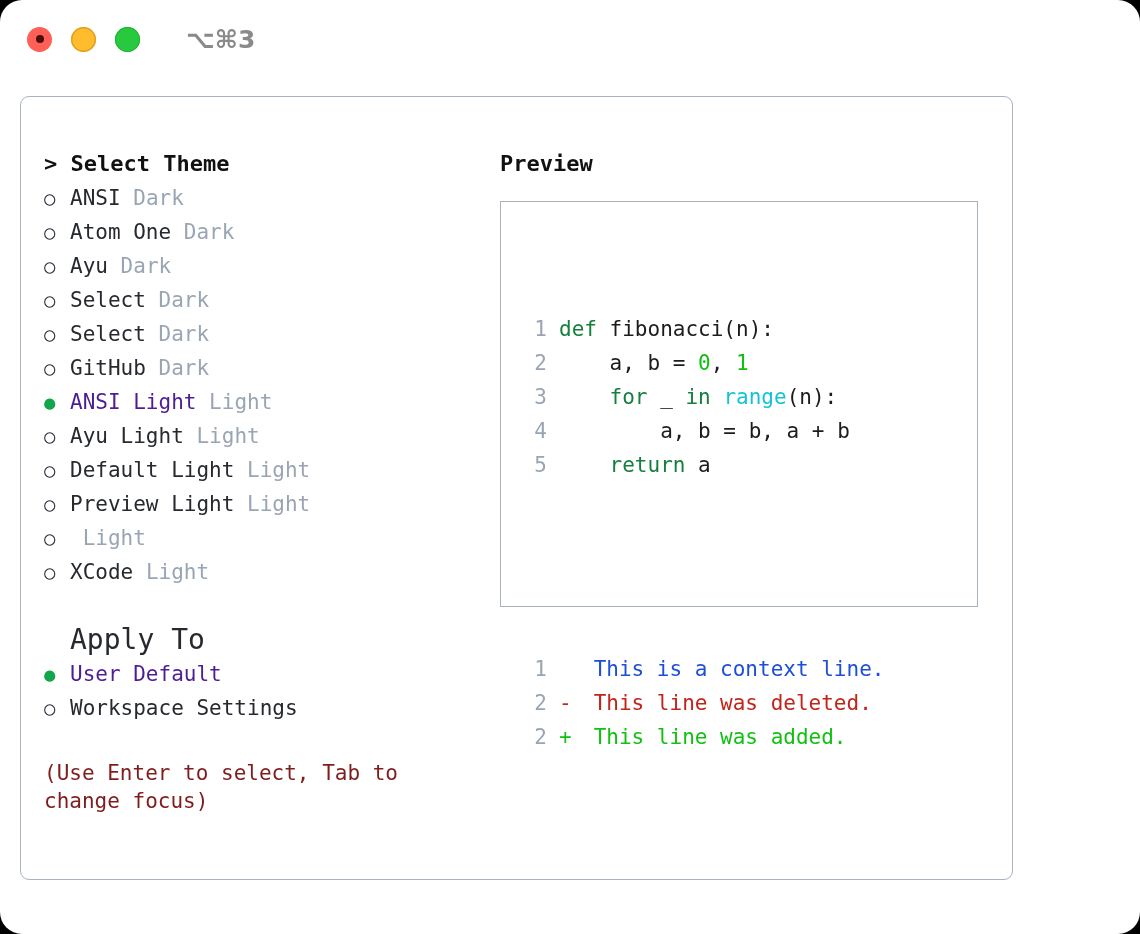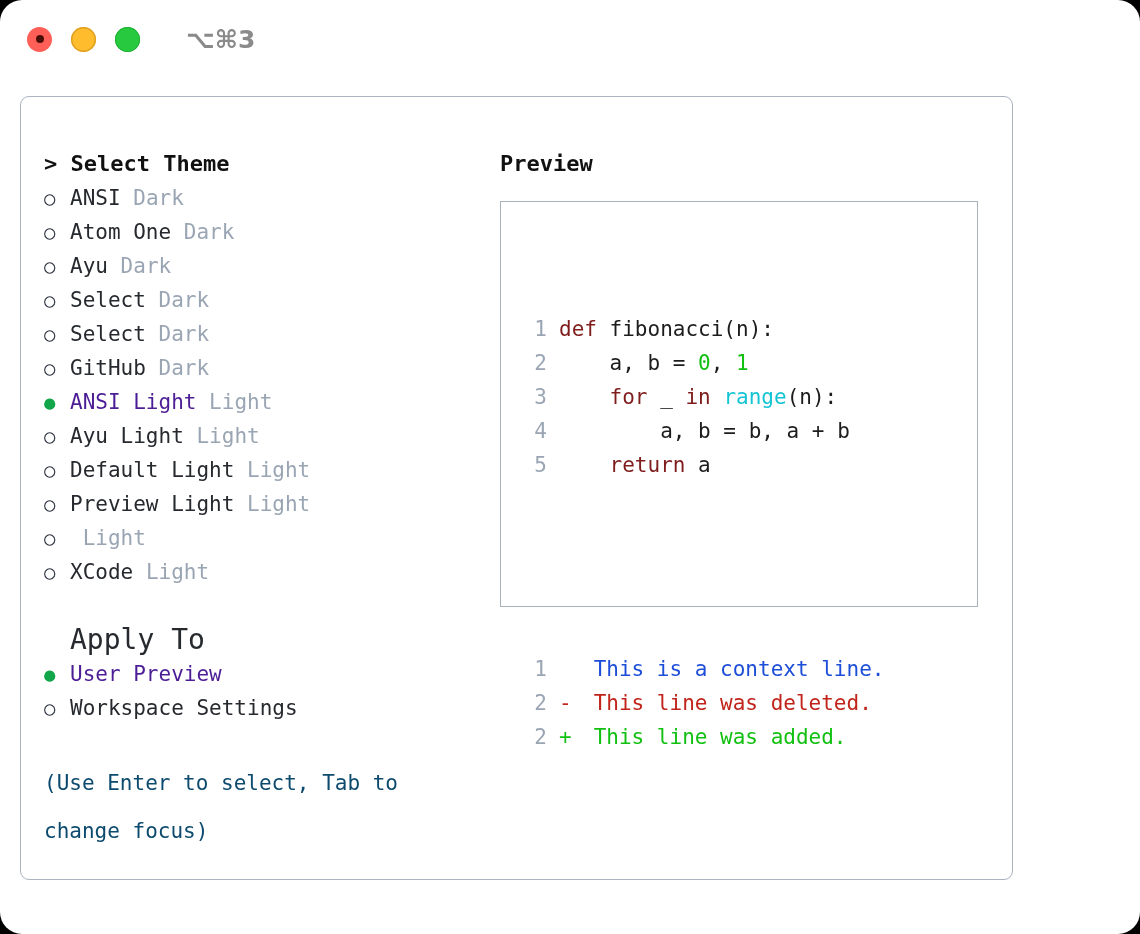--- a/index.html
+++ b/index.html
@@ -133,22 +133,22 @@
     padding-left: 26px;
     font-size: 28px;
     color: #26292e;
     line-height: 34px;
     white-space: pre;
   }
 
   .hint {
     margin-top: 34px;
     font-size: 21px;
-    color: #0c4a6e;
-    line-height: 48px;
+    color: #7f1d1d;
+    line-height: 28px;
     width: 400px;
   }
 
   
   .preview-box {
     position: absolute;
     left: 479px;
     top: 104px;
     width: 478px;
     height: 406px;
@@ -167,21 +167,21 @@
   .code-line { display: flex; white-space: pre; }
   .lineno {
     width: 30px;
     flex: none;
     text-align: right;
     color: #9aa5b4;
     margin-right: 12px;
   }
   .blank-line { height: 34px; }
 
-  .k-keyword { color: #7f1d1d; text-align: center; }
+  .k-keyword { color: #15803d; text-align: center; }
   .k-builtin { color: #14c4d4; }
   .k-number  { color: #12c012; }
   .k-plain   { color: #1c1c1c; }
 
   .diff-mark { width: 22px; flex: none; }
   .d-context { color: #1d4ed8; }
   .d-del     { color: #c0241a; }
   .d-add     { color: #12c012; }
 </style>
 </head>
@@ -213,21 +213,21 @@
             <div class="opt-row selected"><span class="marker sel">●</span><span class="opt-name">ANSI Light</span><span class="opt-suffix"> </span><span class="opt-suffix">Light</span></div>
             <div class="opt-row"><span class="marker">○</span><span class="opt-name">Ayu Light</span><span class="opt-suffix"> </span><span class="opt-suffix">Light</span></div>
             <div class="opt-row"><span class="marker">○</span><span class="opt-name">Default Light</span><span class="opt-suffix"> </span><span class="opt-suffix">Light</span></div>
             <div class="opt-row"><span class="marker">○</span><span class="opt-name">Preview Light</span><span class="opt-suffix"> </span><span class="opt-suffix">Light</span></div>
             <div class="opt-row"><span class="marker">○</span><span class="opt-suffix"> </span><span class="opt-suffix">Light</span></div>
             <div class="opt-row"><span class="marker">○</span><span class="opt-name">XCode</span><span class="opt-suffix"> </span><span class="opt-suffix">Light</span></div>
           </div>
         <div class="opt-gap"></div>
         <div class="subhead">Apply To</div>
         <div id="apply-list">
-            <div class="opt-row selected"><span class="marker sel">●</span><span class="opt-name">User Preview</span></div>
+            <div class="opt-row selected"><span class="marker sel">●</span><span class="opt-name">User Default</span></div>
             <div class="opt-row"><span class="marker">○</span><span class="opt-name">Workspace Settings</span></div>
           </div>
         <div class="hint">(Use Enter to select, Tab to change focus)</div>
       </div>
 
       <div class="right-col">
         <div class="section-title">Preview</div>
       </div>
 
       <div class="preview-box">

